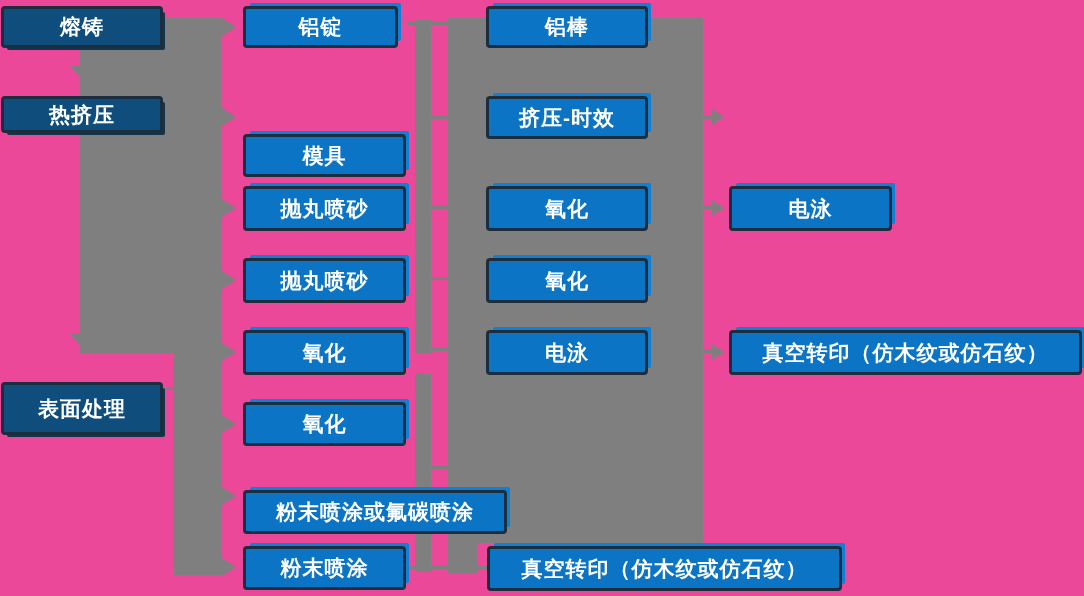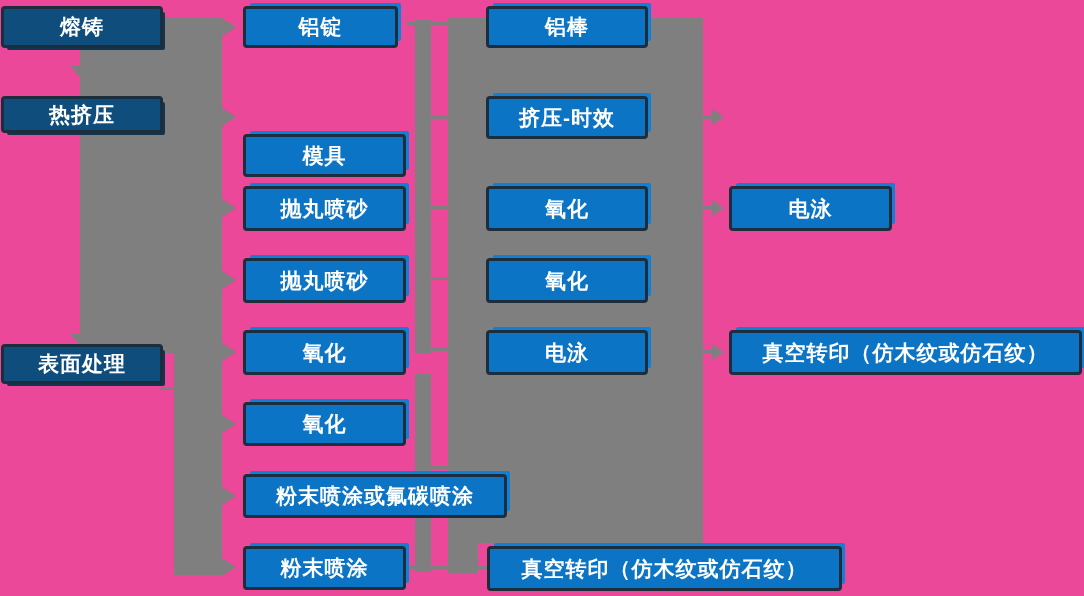--- a/index.html
+++ b/index.html
@@ -25,29 +25,29 @@
     color:#ffffff; font-weight:bold; font-size:21px; letter-spacing:1px;
     border:3px solid #1c2e3d; border-radius:4px; box-sizing:border-box;
     white-space:nowrap; text-align:center;
   }
   .blue { background:#0b74c5; box-shadow:5px -5px 0 -2px #0e80d6; }
   .dark { background:#0f4e7c; box-shadow:4px 4px 0 -2px #11354f; }
 
   
   .n-melt   { left:1px;   top:6px;   width:162px; height:42px; }
   .n-hotext { left:1px;   top:96px;  width:162px; height:37px; }
-  .n-surf   { left:1px;   top:344px; width:162px; height:40px; }
+  .n-surf   { left:1px;   top:382px; width:162px; height:53px; }
   
   .n-ingot  { left:243px; top:6px;   width:155px; height:42px;font-family:Liberation Serif, serif; }
   .n-mold   { left:243px; top:96px;  width:163px; height:43px;margin-top:38px; }
   .n-shot1  { left:243px; top:186px; width:163px; height:45px; }
   .n-shot2  { left:243px; top:258px; width:163px; height:45px; }
   .n-oxi-a  { left:243px; top:330px; width:163px; height:45px; }
   .n-oxi-b  { left:243px; top:402px; width:163px; height:44px; }
-  .n-pwdf   { left:243px; top:474px; width:264px; height:44px; }
+  .n-pwdf   { left:243px; top:490px; width:264px; height:44px; }
   .n-pwd    { left:243px; top:546px; width:163px; height:44px; }
   
   .n-rod    { left:486px; top:6px;   width:162px; height:42px; }
   .n-extage { left:486px; top:96px;  width:162px; height:43px; }
   .n-oxi-c  { left:486px; top:186px; width:162px; height:45px; }
   .n-oxi-d  { left:486px; top:258px; width:162px; height:45px; }
   .n-elec-a { left:486px; top:330px; width:162px; height:45px; }
   .n-vac-a  { left:487px; top:546px; width:355px; height:45px; }
   
   .n-base   { left:729px; top:96px;  width:163px; height:43px; }

